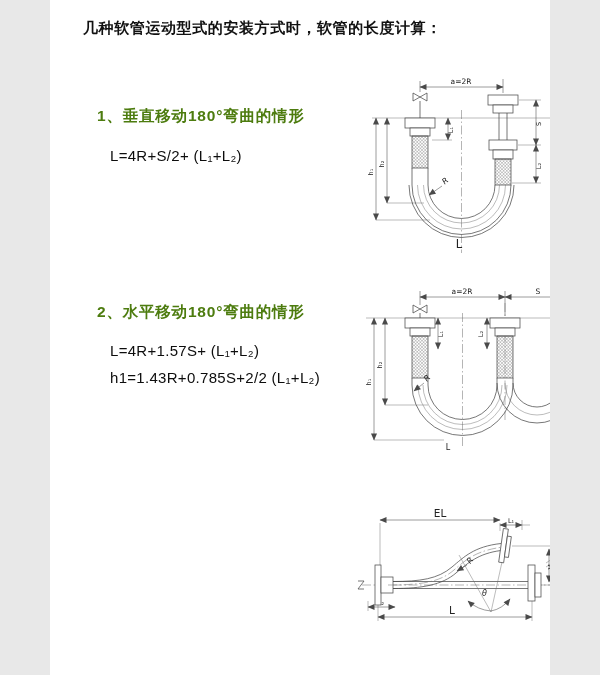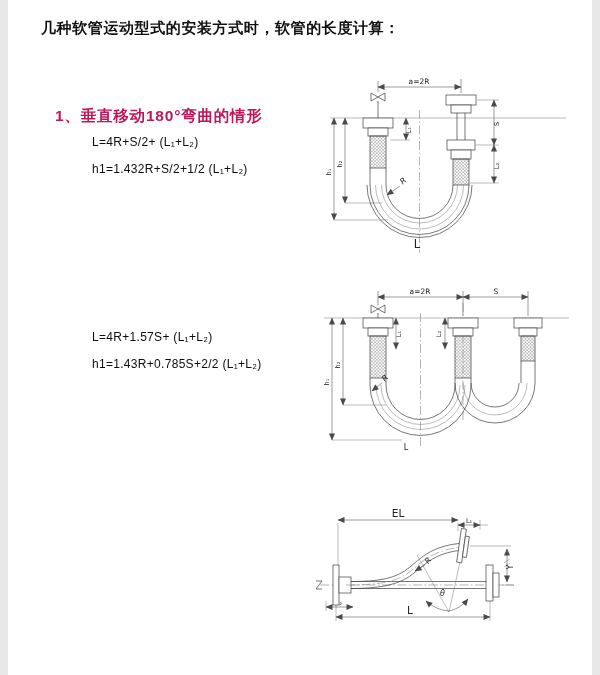--- a/index.html
+++ b/index.html
@@ -1,31 +1,31 @@
 <!DOCTYPE html>
 <html><head>
 <meta charset="utf-8">
 <style>
   html,body{margin:0;padding:0;background:#e8e8e8;}
   .page{
-    position:relative;width:584px;height:675px;background:#ffffff;
+    position:relative;width:500px;height:675px;background:#ffffff;
     font-family:"Liberation Sans","DejaVu Sans",sans-serif;color:#1c1c1c;
     overflow:hidden;margin:0 auto;
   }
   .title{
     position:absolute;left:33px;top:19px;font-size:15px;font-weight:600;
     letter-spacing:0.6px;color:#111;
   }
   .sec-heading{
     position:absolute;left:47px;font-size:15.5px;font-weight:600;
-    letter-spacing:0.8px;color:#be185d;white-space:nowrap;
+    letter-spacing:0.8px;color:#4d7c0f;white-space:nowrap;
   }
   .formula{
-    position:absolute;left:84px;font-size:12px;font-weight:400;
-    letter-spacing:0.3px;color:#0d0d0d;white-space:nowrap;
+    position:absolute;left:60px;font-size:15px;font-weight:400;
+    letter-spacing:0.3px;color:#0d0d0d;white-space:nowrap;margin-top:12px;
   }
   .diag{position:absolute;overflow:visible;}
   .diag .ln{stroke:#4a4a4a;stroke-width:0.75;fill:none;}
   .diag .fl{stroke:#4a4a4a;stroke-width:0.75;fill:#ffffff;}
   .diag .br{stroke:#4a4a4a;stroke-width:0.75;fill:url(#braidp);}
   .diag .thin{stroke:#6a6a6a;stroke-width:0.45;fill:none;}
   .diag .dim{stroke:#4a4a4a;stroke-width:0.55;fill:none;}
   .diag .dd{stroke:#6a6a6a;stroke-width:0.5;fill:none;stroke-dasharray:9 2.5 1.5 2.5;}
   .diag text{fill:#222;font-size:7.5px;font-family:"DejaVu Sans","Liberation Sans",sans-serif;}
   .diag .t65{font-size:6.5px;}
@@ -47,22 +47,22 @@
       <pattern id="braidp" patternUnits="userSpaceOnUse" width="3.2" height="3.2">
         <path d="M0,3.2 L3.2,0 M0,0 L3.2,3.2" stroke="#8a8a8a" stroke-width="0.45" fill="none"></path>
       </pattern>
     </defs>
   </svg>
 
   <div class="title">几种软管运动型式的安装方式时，软管的长度计算：</div>
 
   <div class="sec-heading" style="top:106px">1、垂直移动180°弯曲的情形</div>
   <div class="formula" style="top:135px">L=4R+S/2+ (L₁+L₂)</div>
-  <div class="formula" style="top:162px">h1=1.432R+S/2+1/2 (L₁+L₂)</div>
-
+
+  <div class="sec-heading" style="top:302px">2、水平移动180°弯曲的情形</div>
   <div class="formula" style="top:330px">L=4R+1.57S+ (L₁+L₂)</div>
   <div class="formula" style="top:357px">h1=1.43R+0.785S+2/2 (L₁+L₂)</div>
 
 
   <svg class="diag" style="left:308px;top:70px" width="262" height="190" viewBox="0 0 262 190">
     <g>
       <line class="dim" x1="62" y1="11" x2="62" y2="22"></line>
       <line class="dim" x1="145" y1="9" x2="145" y2="23"></line>
       <line class="dim" x1="62" y1="17" x2="145" y2="17" marker-start="url(#arr)" marker-end="url(#arr)"></line>
       <text x="103" y="14" text-anchor="middle">a=2R</text>

